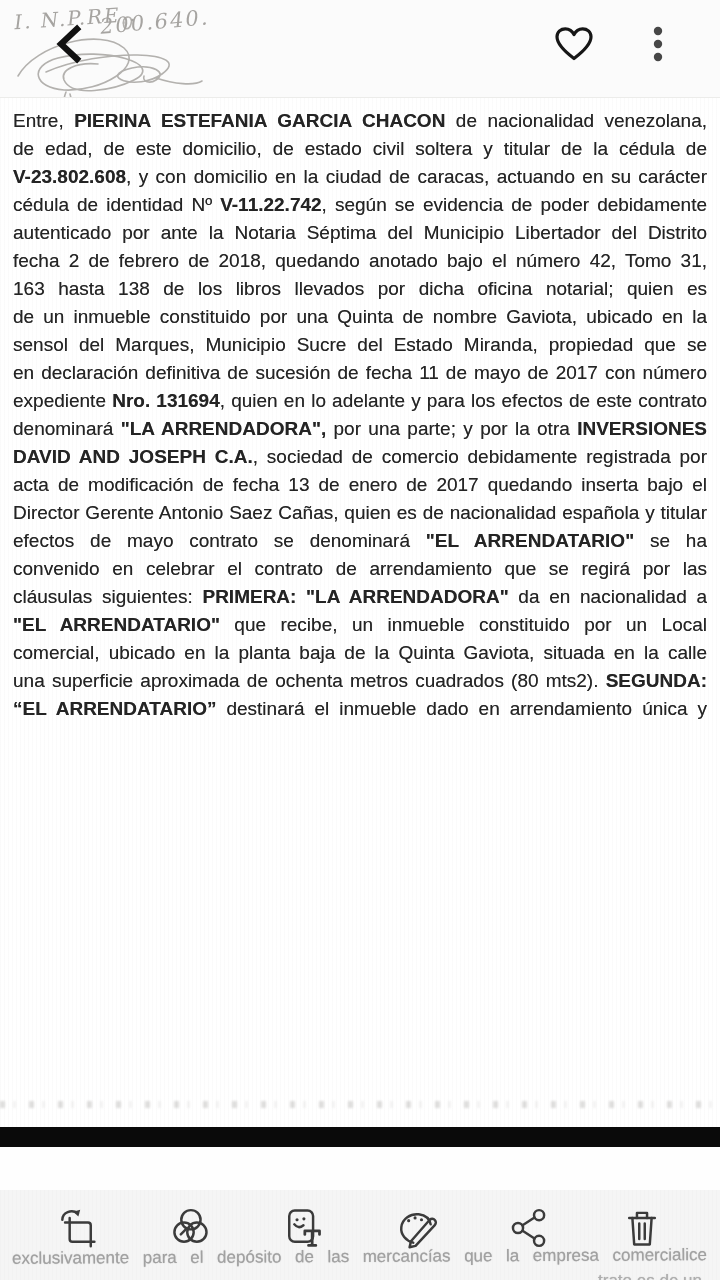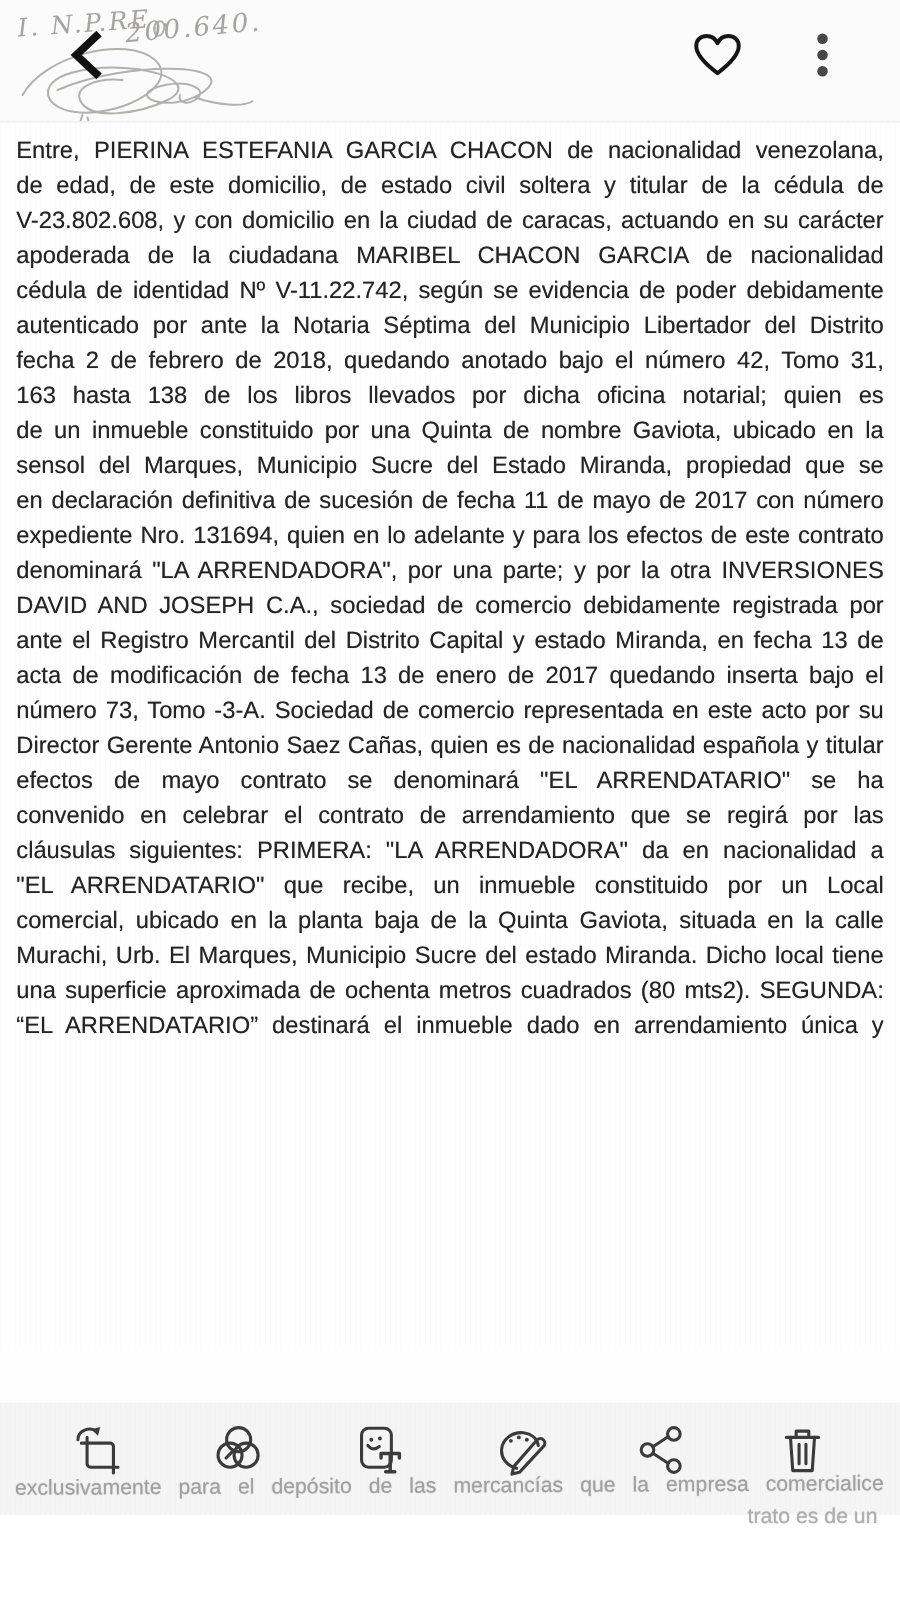--- a/index.html
+++ b/index.html
@@ -19,33 +19,33 @@
   .fav{left:552px;top:22px;}
   .menu{left:636px;top:22px;}
 
   
   .doc{position:absolute;left:0;top:97px;width:720px;height:1030px;background:#fff;
        border-top:1px solid #ececea;box-sizing:border-box;padding:9px 13px 0 13px;
        background-image:repeating-linear-gradient(90deg,rgba(120,120,120,0.03) 0 1px,transparent 1px 4px);}
   .line{height:28px;line-height:28px;font-size:19px;color:#242424;overflow:hidden;
         text-align:justify;text-align-last:justify;
         text-shadow:0 0 0.6px rgba(30,30,30,.55);}
-  .line .b{font-weight:normal;}
+  .line .b{font-weight:bold;}
   .edge-noise{position:absolute;left:0;top:1003px;width:720px;height:7px;opacity:.55;
         background:repeating-linear-gradient(90deg,rgba(125,123,120,.45) 0 5px,transparent 5px 13px,
                    rgba(165,163,160,.25) 13px 16px,transparent 16px 29px);
         filter:blur(1.3px);}
 
   
   .black-bar{position:absolute;left:0;top:1127px;width:720px;height:20px;background:#0a0a0a;}
   .orange-corner{position:absolute;left:0;top:1147px;width:0;height:0;
         border-top:31px solid #d95010;border-right:23px solid transparent;}
 
   
-  .bottom-area{position:absolute;left:0;top:1079px;width:720px;height:133px;background:#fefefe;}
+  .bottom-area{position:absolute;left:0;top:1147px;width:720px;height:133px;background:#fefefe;}
   .tray-bg{position:absolute;left:0;top:43px;width:720px;height:90px;background:#f5f5f5;
         background-image:repeating-linear-gradient(90deg,rgba(0,0,0,0.012) 0 1px,transparent 1px 4px);}
   .toolbtn{position:absolute;top:59px;width:44px;height:44px;padding:0;border:0;background:transparent;
         display:flex;align-items:center;justify-content:center;cursor:pointer;}
   .faint-line{position:absolute;color:#a1a1a1;font-size:17px;white-space:nowrap;
         text-shadow:0 0 1px rgba(165,165,165,.8);}
   .faint1{left:12px;right:13px;top:100px;white-space:normal;text-align:justify;text-align-last:justify;
         height:22px;overflow:hidden;transform:rotate(-.3deg);}
   .faint2{right:18px;top:124px;color:#aeaeae;}
 
@@ -84,41 +84,37 @@
           <circle cx="8" cy="33" r="4.2"></circle>
       </svg>
     </button>
   </header>
 
   <main class="doc">
     <div id="doc-lines">
         <div class="line"><span>Entre, </span><span class="b">PIERINA ESTEFANIA GARCIA CHACON</span><span> de nacionalidad venezolana, mayor</span></div>
         <div class="line"><span>de edad, de este domicilio, de estado civil soltera y titular de la cédula de identidad Nº</span></div>
         <div class="line"><span class="b">V-23.802.608</span><span>, y con domicilio en la ciudad de caracas, actuando en su carácter de</span></div>
-        <div class="line"><span>apoderada de la ciudadana </span><span class="b">MARIBEL CHACON GARCIA</span><span> de nacionalidad</span></div>
         <div class="line"><span>cédula de identidad Nº </span><span class="b">V-11.22.742</span><span>, según se evidencia de poder debidamente</span></div>
         <div class="line"><span>autenticado por ante la Notaria Séptima del Municipio Libertador del Distrito Capital en</span></div>
         <div class="line"><span>fecha 2 de febrero de 2018, quedando anotado bajo el número 42, Tomo 31, Folios</span></div>
         <div class="line"><span>163 hasta 138 de los libros llevados por dicha oficina notarial; quien es copropietaria</span></div>
         <div class="line"><span>de un inmueble constituido por una Quinta de nombre Gaviota, ubicado en la Calle Mo</span></div>
         <div class="line"><span>sensol del Marques, Municipio Sucre del Estado Miranda, propiedad que se evidencia</span></div>
         <div class="line"><span>en declaración definitiva de sucesión de fecha 11 de mayo de 2017 con número de</span></div>
         <div class="line"><span>expediente </span><span class="b">Nro. 131694</span><span>, quien en lo adelante y para los efectos de este contrato se</span></div>
         <div class="line"><span>denominará </span><span class="b">"LA ARRENDADORA",</span><span> por una parte; y por la otra </span><span class="b">INVERSIONES</span></div>
         <div class="line"><span class="b">DAVID AND JOSEPH C.A.</span><span>, sociedad de comercio debidamente registrada por</span></div>
-        <div class="line"><span>ante el Registro Mercantil del Distrito Capital y estado Miranda, en fecha 13 de</span></div>
         <div class="line"><span>acta de modificación de fecha 13 de enero de 2017 quedando inserta bajo el</span></div>
-        <div class="line"><span>número 73, Tomo -3-A. Sociedad de comercio representada en este acto por su</span></div>
         <div class="line"><span>Director Gerente Antonio Saez Cañas, quien es de nacionalidad española y titular</span></div>
         <div class="line"><span>efectos de mayo contrato se denominará </span><span class="b">"EL ARRENDATARIO"</span><span> se ha</span></div>
         <div class="line"><span>convenido en celebrar el contrato de arrendamiento que se regirá por las</span></div>
         <div class="line"><span>cláusulas siguientes: </span><span class="b">PRIMERA: "LA ARRENDADORA"</span><span> da en nacionalidad a</span></div>
         <div class="line"><span class="b">"EL ARRENDATARIO"</span><span> que recibe, un inmueble constituido por un Local</span></div>
         <div class="line"><span>comercial, ubicado en la planta baja de la Quinta Gaviota, situada en la calle</span></div>
-        <div class="line"><span>Murachi, Urb. El Marques, Municipio Sucre del estado Miranda. Dicho local tiene</span></div>
         <div class="line"><span>una superficie aproximada de ochenta metros cuadrados (80 mts2). </span><span class="b">SEGUNDA:</span></div>
         <div class="line"><span class="b">“EL ARRENDATARIO”</span><span> destinará el inmueble dado en arrendamiento única y</span></div>
       </div>
     <div class="edge-noise"></div>
   </main>
 
   <div class="black-bar"></div>
   <div class="orange-corner"></div>
 
   <div class="bottom-area">

